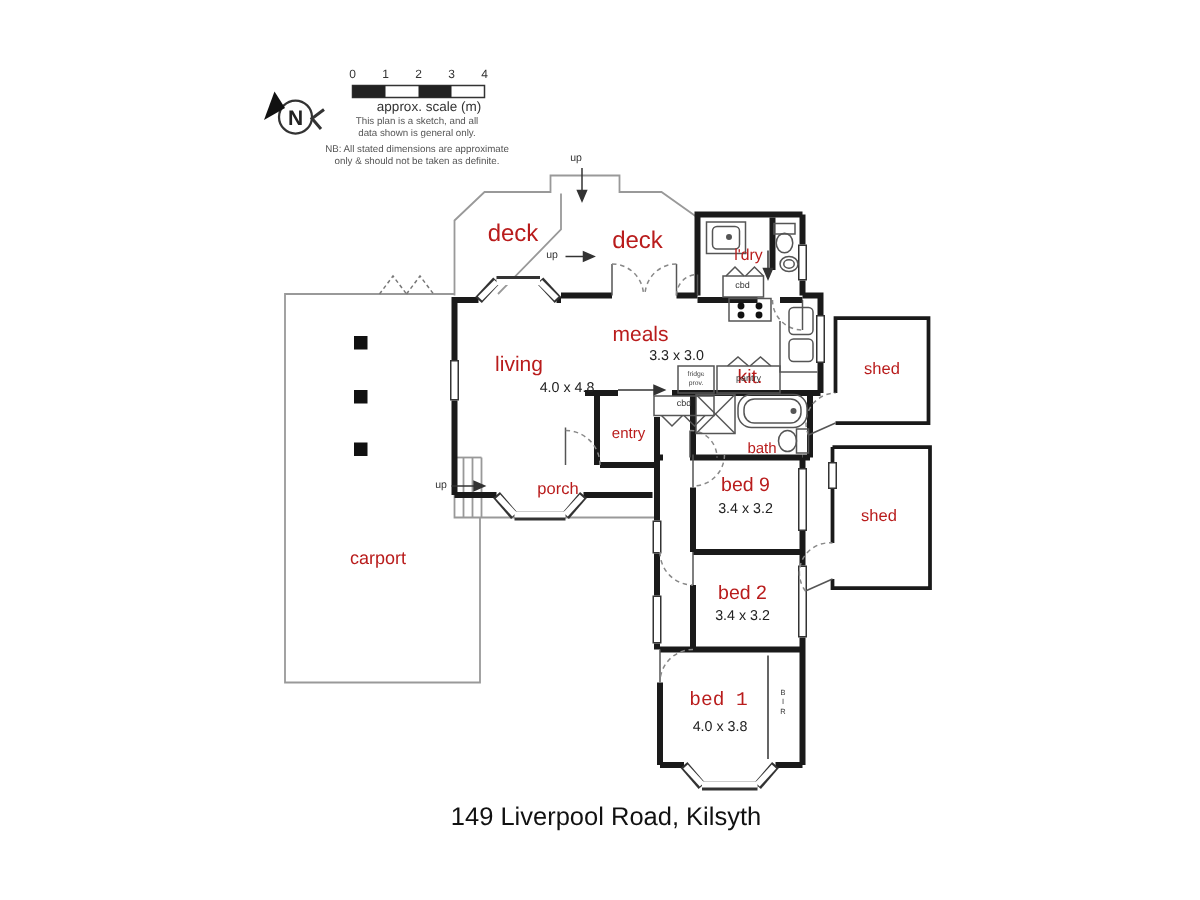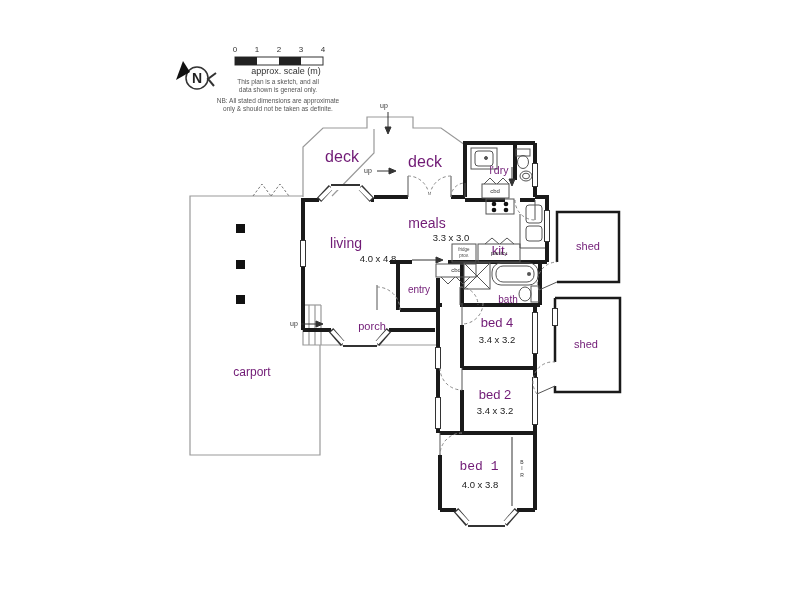--- a/index.html
+++ b/index.html
@@ -1,19 +1,19 @@
 <!DOCTYPE html>
 <html><head>
 <meta charset="utf-8">
 <style>
   html,body{margin:0;padding:0;background:#fff;}
   #plan{position:relative;width:800px;height:600px;background:#fff;overflow:hidden;
         font-family:"Liberation Sans",sans-serif;}
   #plan svg{position:absolute;left:0;top:0;}
-  .lbl{position:absolute;transform:translate(-50%,-50%);white-space:nowrap;color:#701a75;
+  .lbl{position:absolute;transform:translate(-50%,-50%);white-space:nowrap;color:#b91c1c;
        font-family:"Liberation Sans",sans-serif;line-height:1.05;text-align:center;}
   .room{font-size:14px;}
   .dims{font-size:9.5px;color:#222;}
   .tiny{font-size:6px;color:#333;}
   .micro{font-size:4.5px;color:#444;line-height:1.1;}
   .up{font-size:7px;color:#333;}
   .vert{display:flex;flex-direction:column;align-items:center;font-size:5px;color:#333;gap:1px;}
   .legend-note{font-size:6.5px;color:#555;text-align:center;}
   .tick{font-size:8px;color:#333;}
   #title{position:absolute;left:404px;top:545px;transform:translate(-50%,-50%);
@@ -267,21 +267,21 @@
   <div class="lbl" style="left:499px;top:171px;font-size:10.5px;">l'dry</div>
   <div class="lbl room" style="left:427px;top:223px;">meals</div>
   <div class="lbl dims" style="left:451px;top:238px;">3.3 x 3.0</div>
   <div class="lbl" style="left:500px;top:231px;font-size:13px;margin-top:20px;">kit.</div>
   <div class="lbl" style="left:588px;top:247px;font-size:11px;">shed</div>
   <div class="lbl" style="left:586px;top:345px;font-size:11px;">shed</div>
   <div class="lbl room" style="left:346px;top:243px;">living</div>
   <div class="lbl dims" style="left:346px;top:259px;margin-left:32px;">4.0 x 4.8</div>
   <div class="lbl" style="left:419px;top:290px;font-size:10px;">entry</div>
   <div class="lbl" style="left:508px;top:300px;font-size:10px;">bath</div>
-  <div class="lbl room" style="left:497px;top:323px;font-size:13px;">bed 4</div>
+  <div class="lbl room" style="left:497px;top:323px;font-size:13px;">bed 9</div>
   <div class="lbl dims" style="left:497px;top:340px;">3.4 x 3.2</div>
   <div class="lbl room" style="left:495px;top:395px;font-size:13px;">bed 2</div>
   <div class="lbl dims" style="left:495px;top:411px;">3.4 x 3.2</div>
   <div class="lbl room" style="left:479px;top:467px;font-size:13px;font-family:Liberation Mono, monospace;">bed 1</div>
   <div class="lbl dims" style="left:480px;top:485px;">4.0 x 3.8</div>
   <div class="lbl" style="left:372px;top:327px;font-size:11px;">porch</div>
   <div class="lbl" style="left:252px;top:372px;font-size:12px;">carport</div>
 
   <div class="lbl tiny" style="left:456px;top:270px;">cbd</div>
   <div class="lbl tiny" style="left:495px;top:191px;">cbd</div>
@@ -291,13 +291,14 @@
   <div class="lbl vert" style="left:522px;top:469px;">
     <span>B</span>
       <span>I</span>
       <span>R</span>
   </div>
 
   <div class="lbl up" style="left:384px;top:106px;">up</div>
   <div class="lbl up" style="left:368px;top:171px;">up</div>
   <div class="lbl up" style="left:294px;top:324px;">up</div>
 
+  <div id="title">149 Liverpool Road, Kilsyth</div>
 </div>
 
 </body></html>

